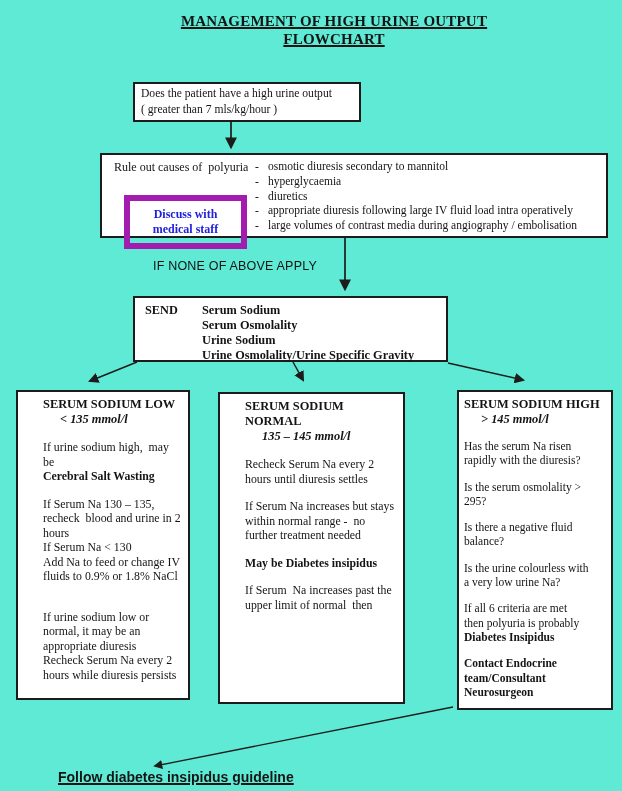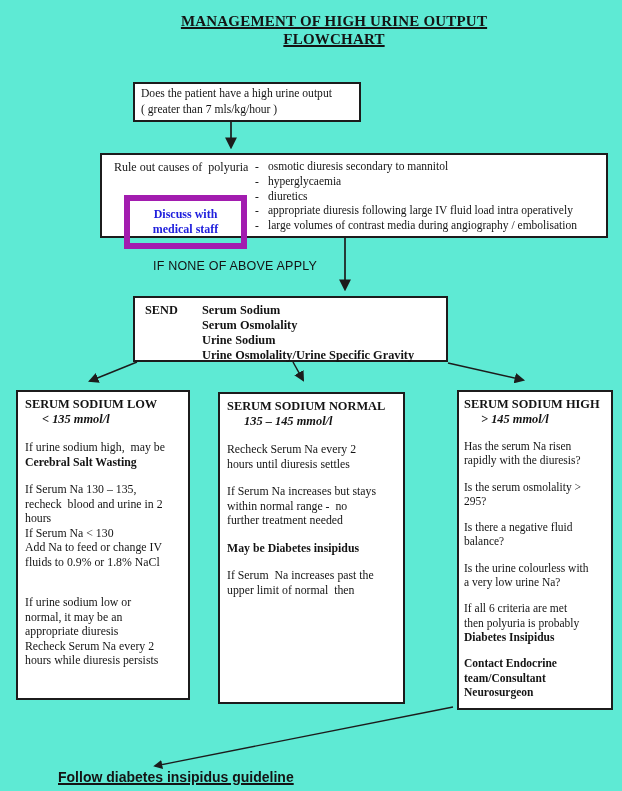--- a/index.html
+++ b/index.html
@@ -26,21 +26,21 @@
   .cause-row{white-space:nowrap;}
   .dash{display:inline-block;width:13px;}
   
   #ifNone{position:absolute;left:153px;top:250px;font-size:12.5px;letter-spacing:.2px;margin-top:9px;}
   
   #sendBox{left:133px;top:296px;width:315px;height:66px;display:flex;padding:5px 0 0 10px;
            font-weight:bold;font-size:12.3px;line-height:15px;}
   #sendLabel{width:48px;}
   #sendTests{margin-left:9px;}
   
-  .colbox{padding:5px 6px 0 7px;font-size:11.8px;line-height:14.5px;}
+  .colbox{padding:5px 6px 0 25px;font-size:11.8px;line-height:14.5px;}
   #lowBox{left:16px;top:390px;width:174px;height:310px;}
   #normalBox{left:218px;top:392px;width:187px;height:312px;}
   #highBox{left:457px;top:390px;width:156px;height:320px;font-size:11.5px;line-height:14.3px;padding-left:5px;}
   .colTitle{font-weight:bold;font-size:12.4px;line-height:15px;}
   .colSub{font-weight:bold;font-size:12.4px;line-height:15px;padding-left:17px;font-style:italic;}
   .para{margin-top:13px;}
   .para.gap2{margin-top:26px;}
   .para.tight{margin-top:12px;}
   
   #footer{position:absolute;left:58px;top:769px;font-weight:bold;font-size:14px;

